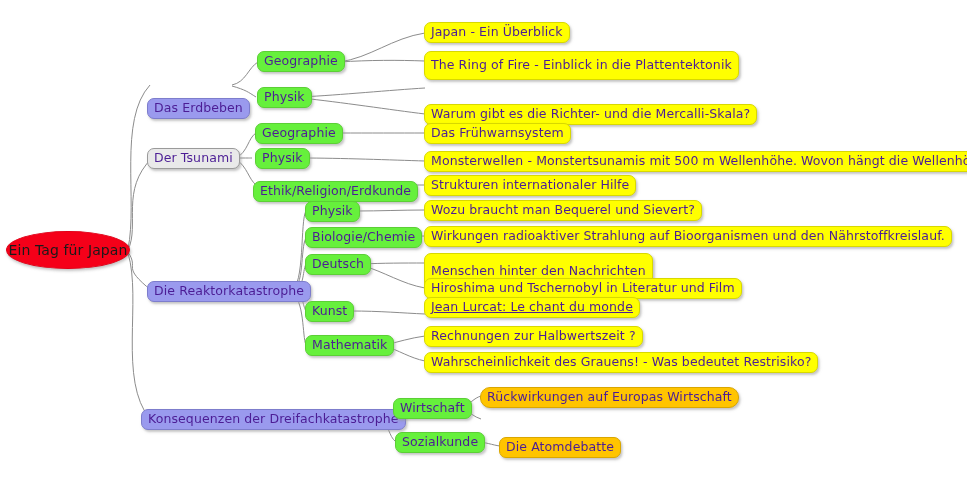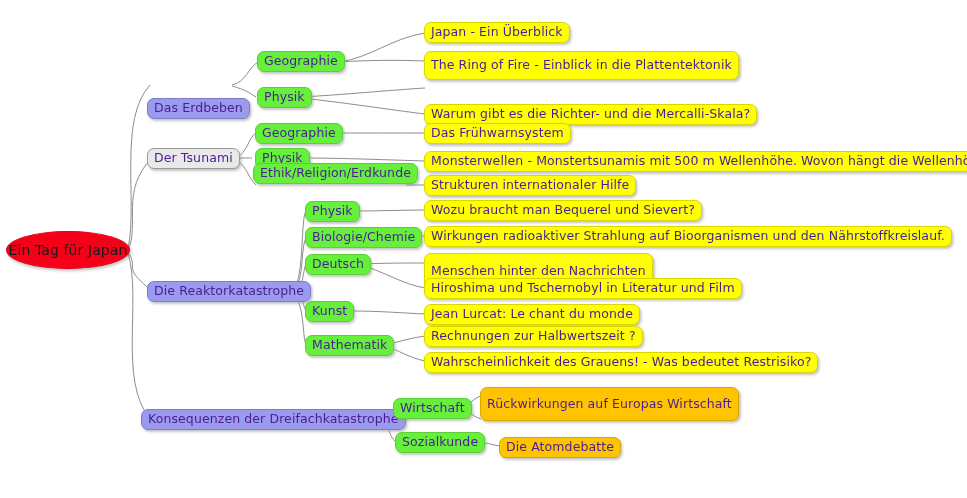--- a/index.html
+++ b/index.html
@@ -171,21 +171,21 @@
   </div>
 
   <div class="node box subject" style="left:255px; top:123px; height:21px;">
     <span>Geographie</span>
   </div>
 
   <div class="node box subject" style="left:255px; top:148px; height:21px;">
     <span>Physik</span>
   </div>
 
-  <div class="node box subject" style="left:253px; top:163px; height:21px;">
+  <div class="node box subject" style="left:253px; top:181px; height:21px;">
     <span>Ethik/Religion/Erdkunde</span>
   </div>
 
   <div class="node box leaf" style="left:424px; top:123px; height:21px;">
     <span>Das Frühwarnsystem</span>
   </div>
 
   <div class="node box leaf" style="left:424px; top:151px; height:21px;">
     <span>Monsterwellen - Monstertsunamis mit 500 m Wellenhöhe. Wovon hängt die Wellenhöhe ab?</span>
   </div>
@@ -223,41 +223,41 @@
   </div>
 
   <div class="node box leaf" style="left:424px; top:253px; height:37px;">
     <span>Menschen hinter den Nachrichten</span>
   </div>
 
   <div class="node box leaf" style="left:424px; top:278px; height:21px;">
     <span>Hiroshima und Tschernobyl in Literatur und Film</span>
   </div>
 
-  <div class="node box leaf" style="left:424px; top:304px; height:21px;">
+  <div class="node box leaf" style="left:424px; top:297px; height:21px;text-decoration:underline;">
     <span>Jean Lurcat: Le chant du monde</span>
   </div>
 
   <div class="node box leaf" style="left:424px; top:326px; height:21px;">
     <span>Rechnungen zur Halbwertszeit ?</span>
   </div>
 
   <div class="node box leaf" style="left:424px; top:352px; height:21px;">
     <span>Wahrscheinlichkeit des Grauens! - Was bedeutet Restrisiko?</span>
   </div>
 
   <div class="node box subject" style="left:393px; top:398px; height:21px;">
     <span>Wirtschaft</span>
   </div>
 
   <div class="node box subject" style="left:395px; top:432px; height:21px;">
     <span>Sozialkunde</span>
   </div>
 
-  <div class="node box leaf-amber" style="left:480px; top:387px; height:34px;">
+  <div class="node box leaf-amber" style="left:480px; top:387px; height:21px;border-radius:10px;">
     <span>Rückwirkungen auf Europas Wirtschaft</span>
   </div>
 
 
   <div class="node box leaf-amber" style="left:499px; top:437px; height:21px;">
     <span>Die Atomdebatte</span>
   </div>
 
 </div>
 

